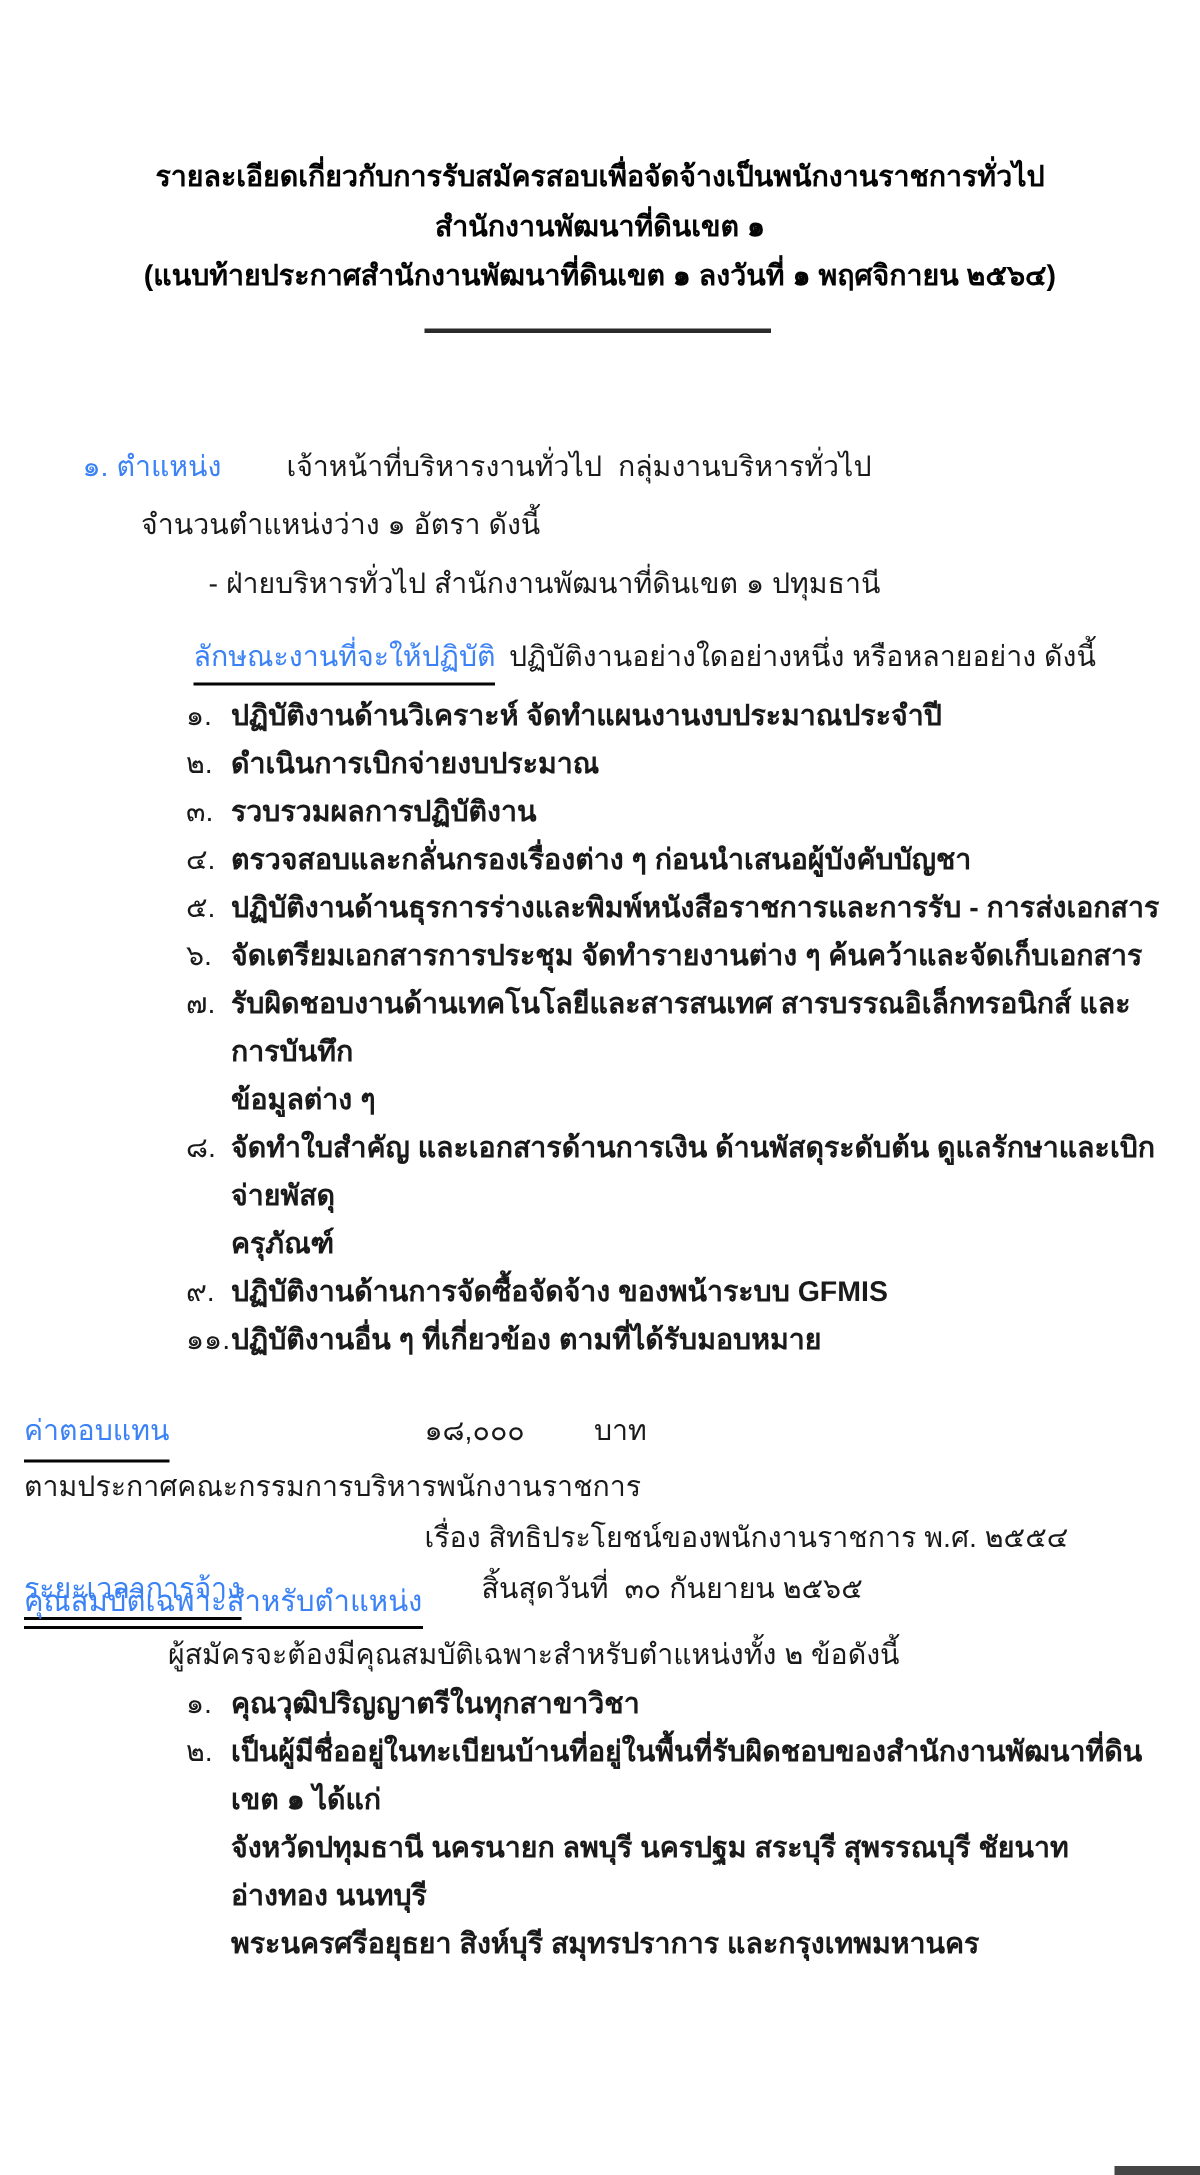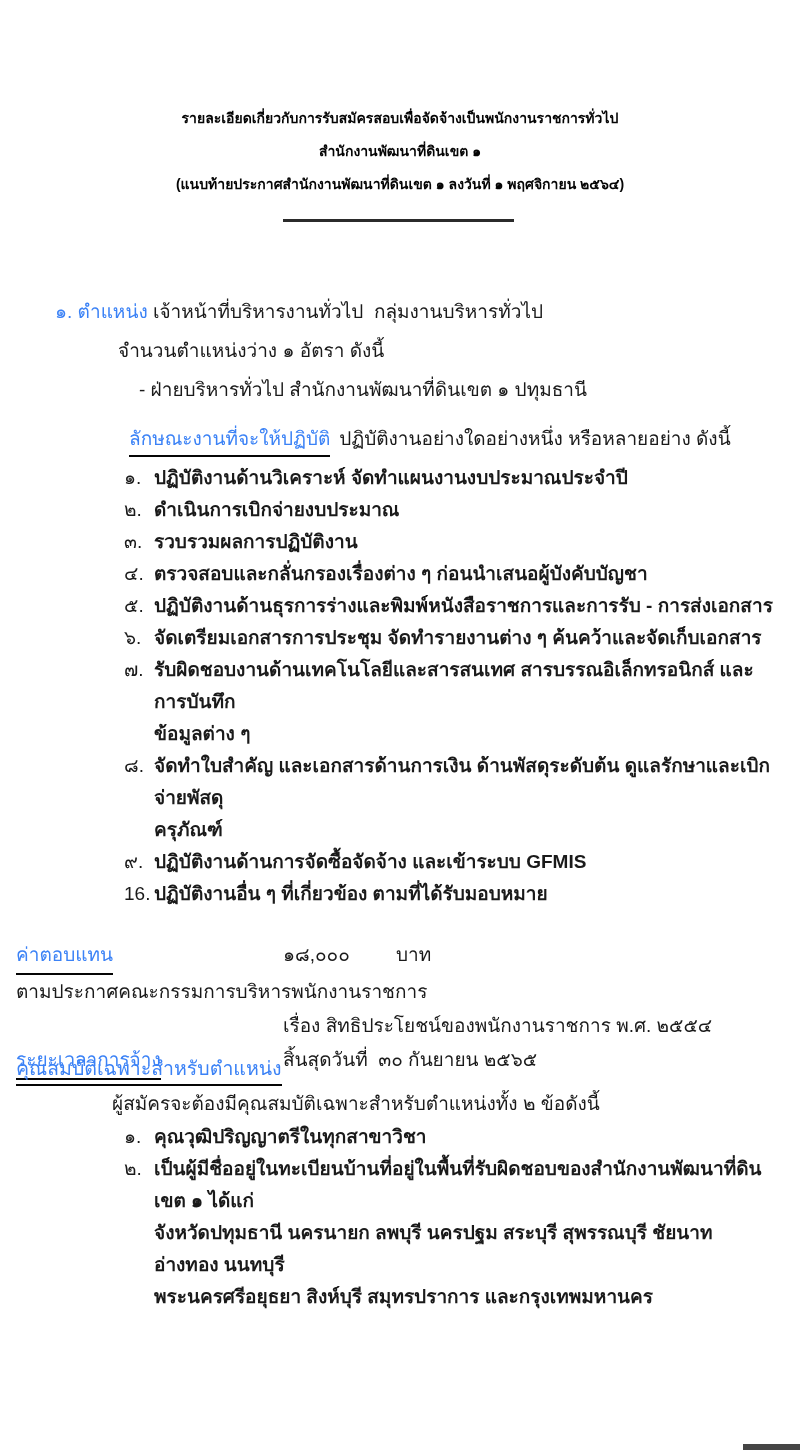--- a/index.html
+++ b/index.html
@@ -16,53 +16,53 @@
     font-family: "Liberation Sans", sans-serif;
     color: #1a1a1a;
     font-size: 19px;
   }
   .b { font-weight: 400; color: #3b82f6; }
   .u {
     display: inline-block;
     border-bottom: 2px solid #050505;
     padding-bottom: 1px;
   }
-  .pre { white-space: pre-wrap; }
+  .pre { white-space: pre-wrap; margin-left: 38px; }
   .multiline { white-space: pre-line; font-weight: bold; }
 
   
   .title-block {
     position: absolute;
     top: 102px;
     left: 0;
     width: 800px;
     text-align: center;
     font-weight: 700;
     color: #050505;
-    font-size: 14px;
+    font-size: 19px;
     line-height: 33px;
   }
   .divider {
     position: absolute;
     top: 219px;
     left: 283px;
     width: 231px;
     height: 0;
     border-top: 3px solid #2b2b2b;
   }
 
   
   .position {
     position: absolute;
     top: 292px;
     left: 55px;
     width: 720px;
     line-height: 39px;
   }
-  .pos-line2 { margin-left: 63px; }
+  .pos-line2 { margin-left: 39px; }
   .pos-line3 { margin-left: 84px; }
 
   
   .duties-head {
     position: absolute;
     top: 424px;
     left: 129px;
     width: 670px;
     line-height: 30px;
   }
@@ -176,24 +176,24 @@
         <span class="li-text multiline">รับผิดชอบงานด้านเทคโนโลยีและสารสนเทศ สารบรรณอิเล็กทรอนิกส์ และการบันทึก
 ข้อมูลต่าง ๆ</span>
       </div>
     <div class="li-row">
         <span class="li-num">๘.</span>
         <span class="li-text multiline">จัดทำใบสำคัญ และเอกสารด้านการเงิน ด้านพัสดุระดับต้น ดูแลรักษาและเบิกจ่ายพัสดุ
 ครุภัณฑ์</span>
       </div>
     <div class="li-row">
         <span class="li-num">๙.</span>
-        <span class="li-text multiline">ปฏิบัติงานด้านการจัดซื้อจัดจ้าง และเข้าระบบ GFMIS</span>
-      </div>
-    <div class="li-row">
-        <span class="li-num">16.</span>
+        <span class="li-text multiline">ปฏิบัติงานด้านการจัดซื้อจัดจ้าง ของพน้าระบบ GFMIS</span>
+      </div>
+    <div class="li-row">
+        <span class="li-num">๑๑.</span>
         <span class="li-text multiline">ปฏิบัติงานอื่น ๆ ที่เกี่ยวข้อง ตามที่ได้รับมอบหมาย</span>
       </div>
   </div>
 
   <section class="terms">
     <div class="term-row">
       <span class="term-label"><span class="b u">ค่าตอบแทน</span></span>
       <span class="term-value"><span class="amount">๑๘,๐๐๐</span><span>บาท</span></span>
     </div>
     <div class="term-row">

